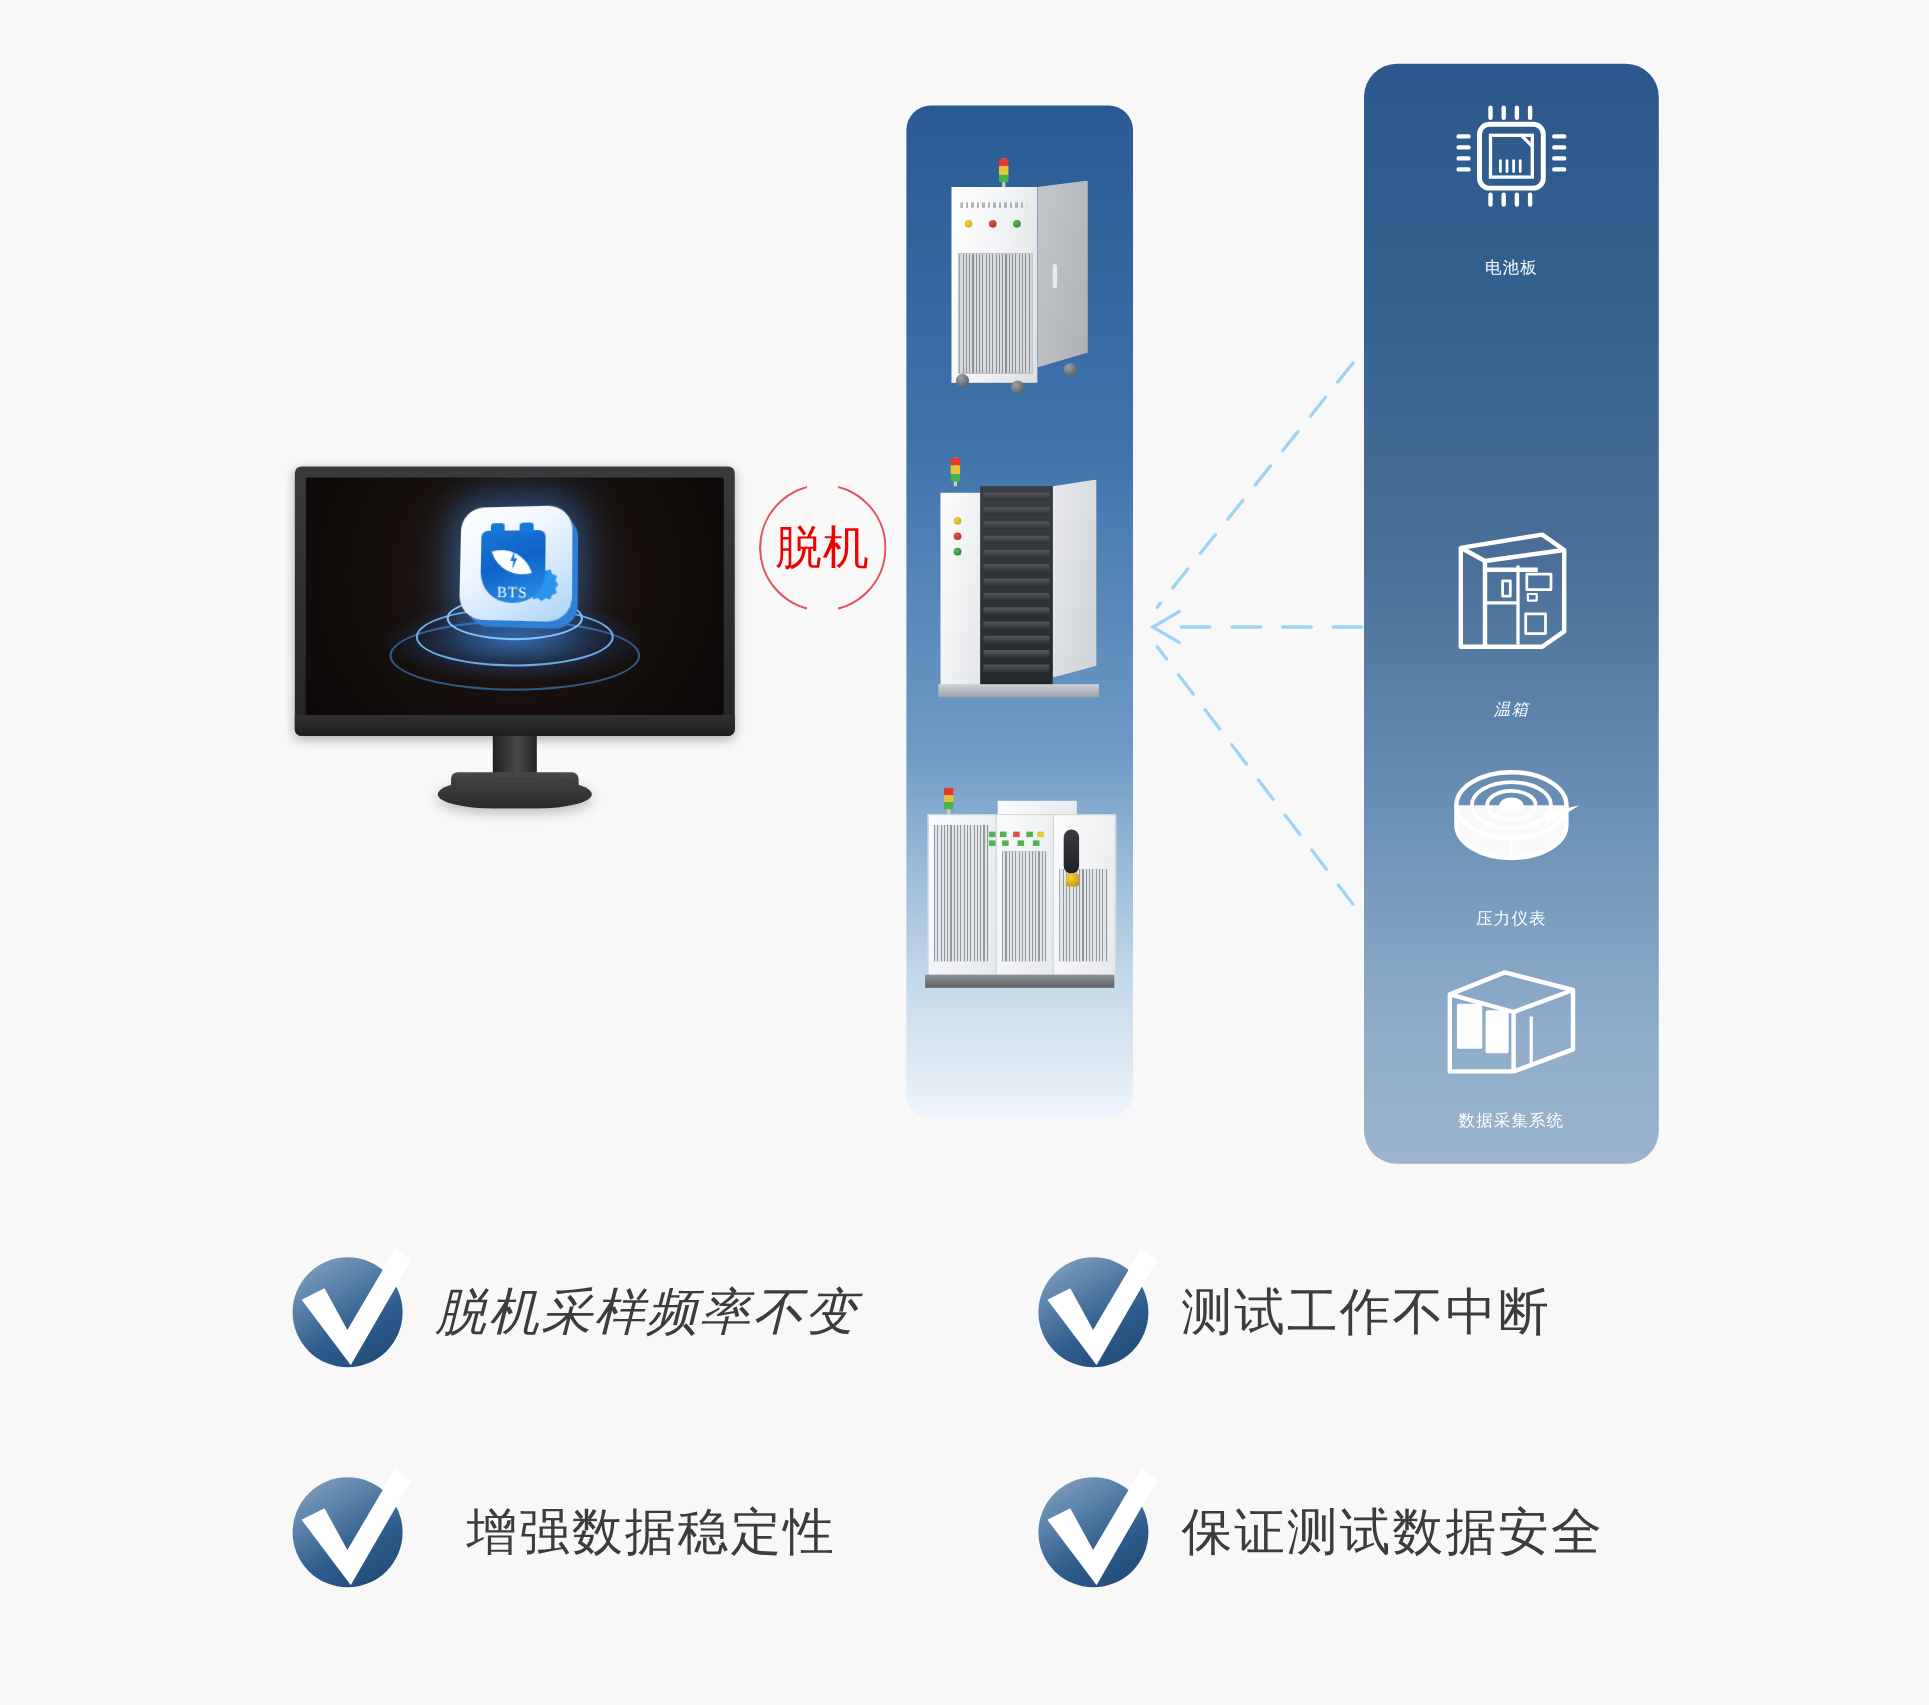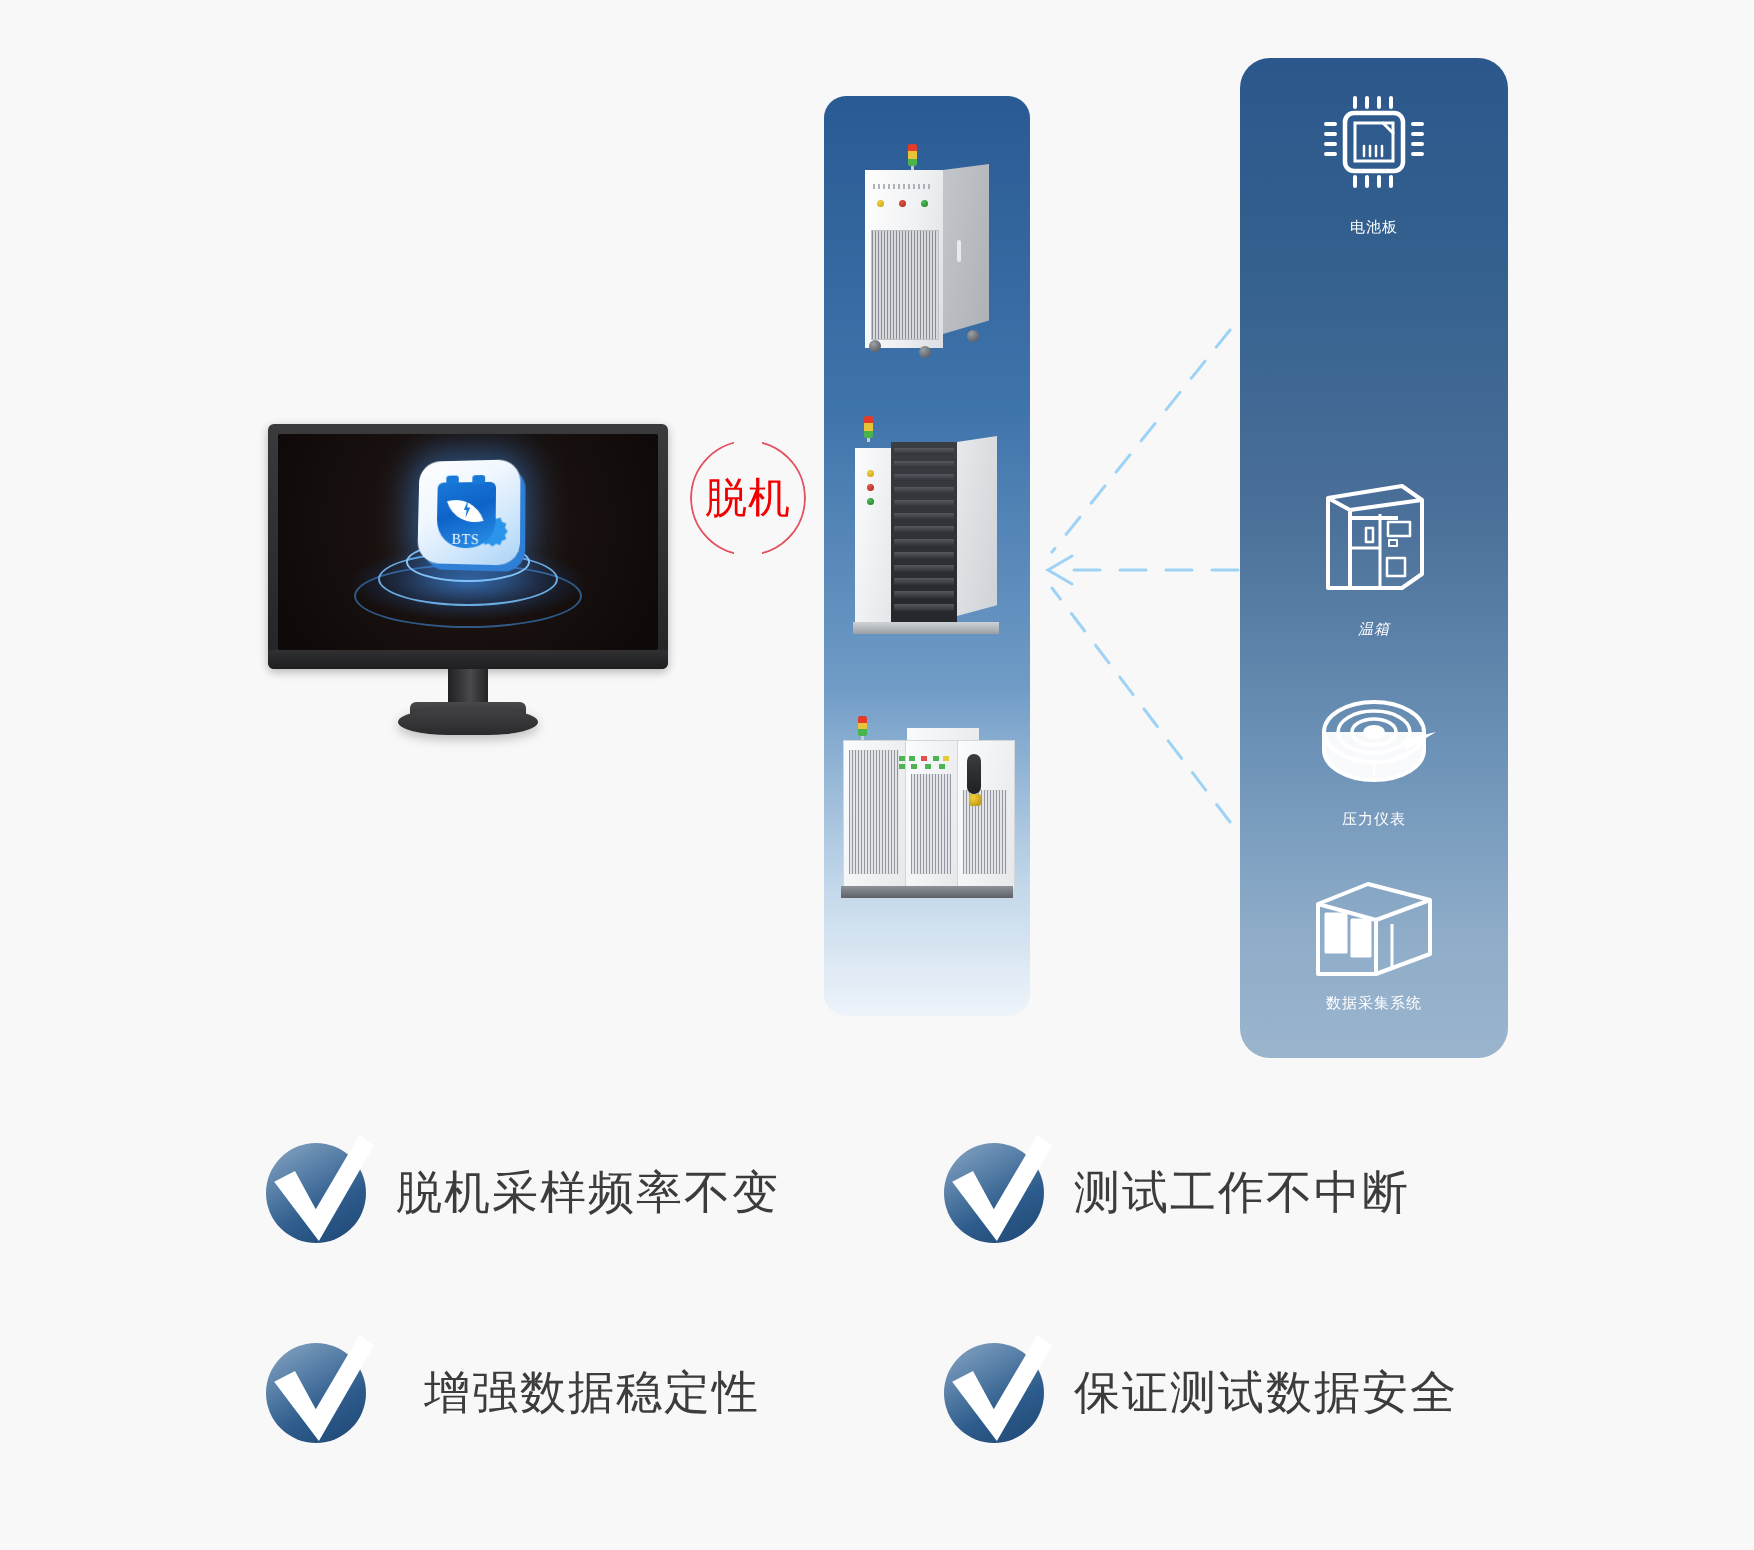--- a/index.html
+++ b/index.html
@@ -176,21 +176,21 @@
   
   #connectors{position:absolute;left:1020px;top:300px;width:270px;height:560px;}
 
   
   #feature-panel{
     position:absolute;left:1240px;top:58px;width:268px;height:1000px;
     border-radius:30px;
     background:linear-gradient(180deg,#2b578c 0%,#35618f 22%,#4b7099 46%,#6e93b8 70%,#8fadc9 88%,#9ab4cd 100%);
   }
   .feat{position:absolute;left:0;width:268px;text-align:center;color:#fff;}
-  .feat .lbl{font-size:15px;letter-spacing:1px;margin-top:10px;}
+  .feat .lbl{font-size:15px;letter-spacing:1px;margin-top:26px;}
   .feat .ico{height:auto;display:flex;justify-content:center;align-items:center;}
 
   
   #benefits{position:absolute;left:258px;top:1135px;width:1300px;height:380px;}
   .bene{position:absolute;display:flex;align-items:center;}
   .bene .check{position:relative;width:116px;height:116px;flex:0 0 116px;}
   .bene .disc{
     position:absolute;left:8px;top:8px;width:100px;height:100px;border-radius:50%;
     background:linear-gradient(150deg,#89a6c4 0%,#5d84ab 30%,#2e5c8c 62%,#1d4673 100%);
   }
@@ -403,21 +403,21 @@
           <rect x="48" y="42" width="18" height="36" fill="#ffffff" stroke="#ffffff" stroke-width="3"></rect>
           <path d="M88 46 L88 90" stroke-width="3"></path>
         </svg>
       </div>
       <div class="lbl">数据采集系统</div>
     </div>
   </div>
 
   <div id="benefits">
 
-    <div class="bene" style="left:0;top:0;">
+    <div class="bene" style="left:0;top:0;font-style:italic;">
       <div class="check">
         <div class="disc"></div>
         <div class="tick"></div>
       </div>
       <div class="btxt">脱机采样频率不变</div>
     </div>
 
     <div class="bene" style="left:678px;top:0;">
       <div class="check">
         <div class="disc"></div>

